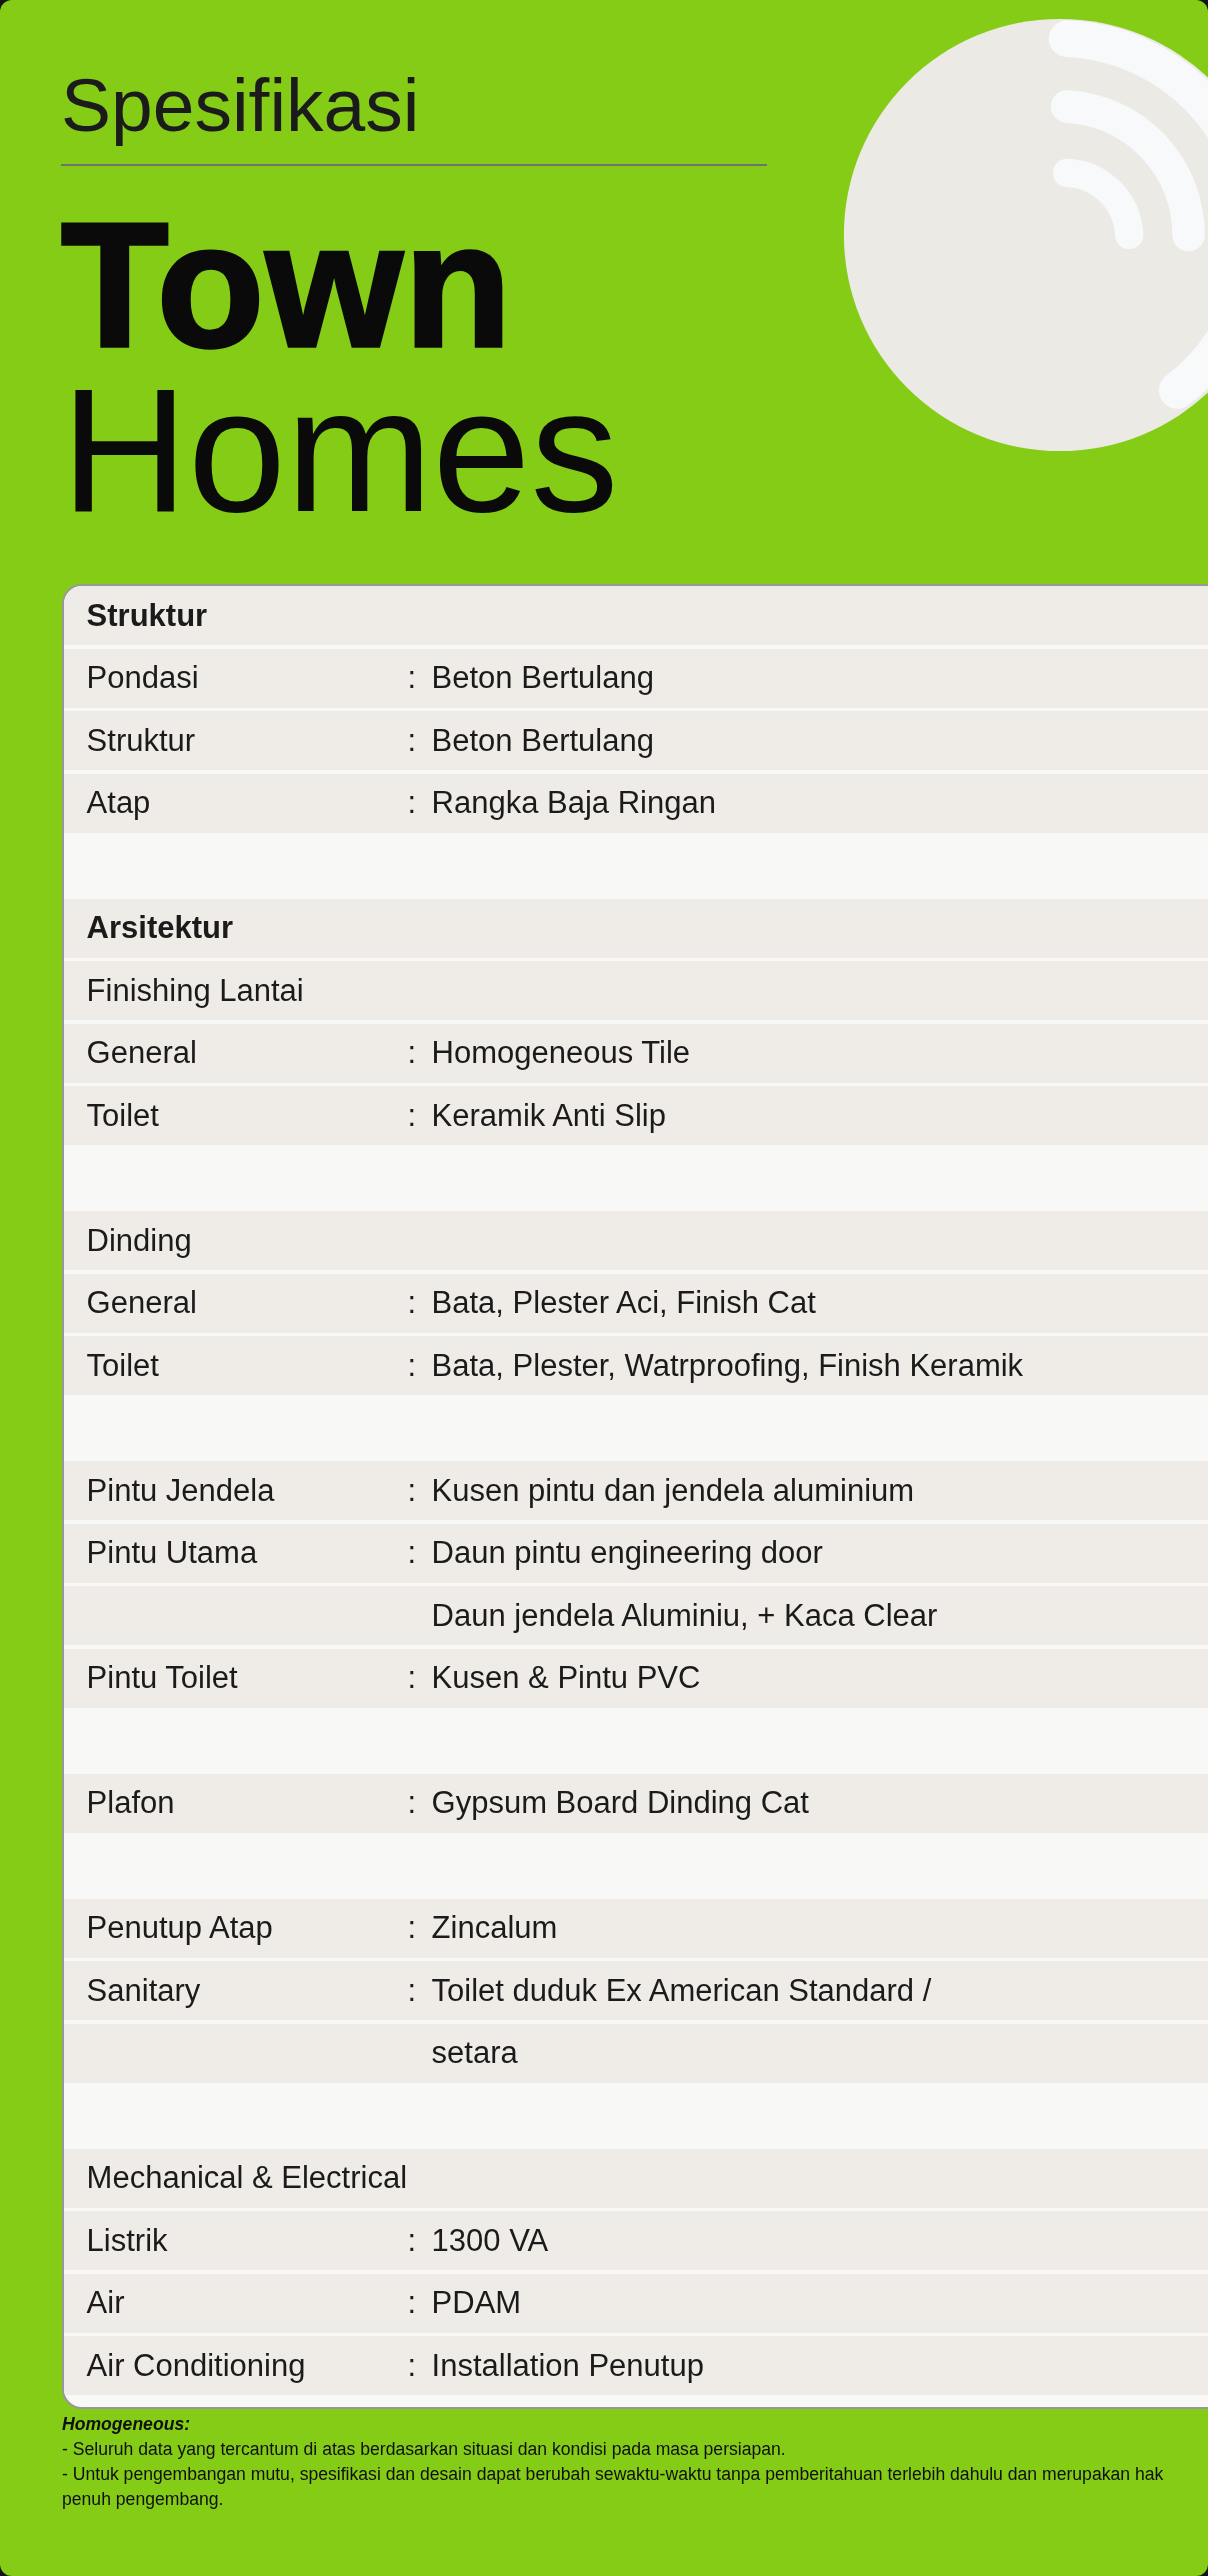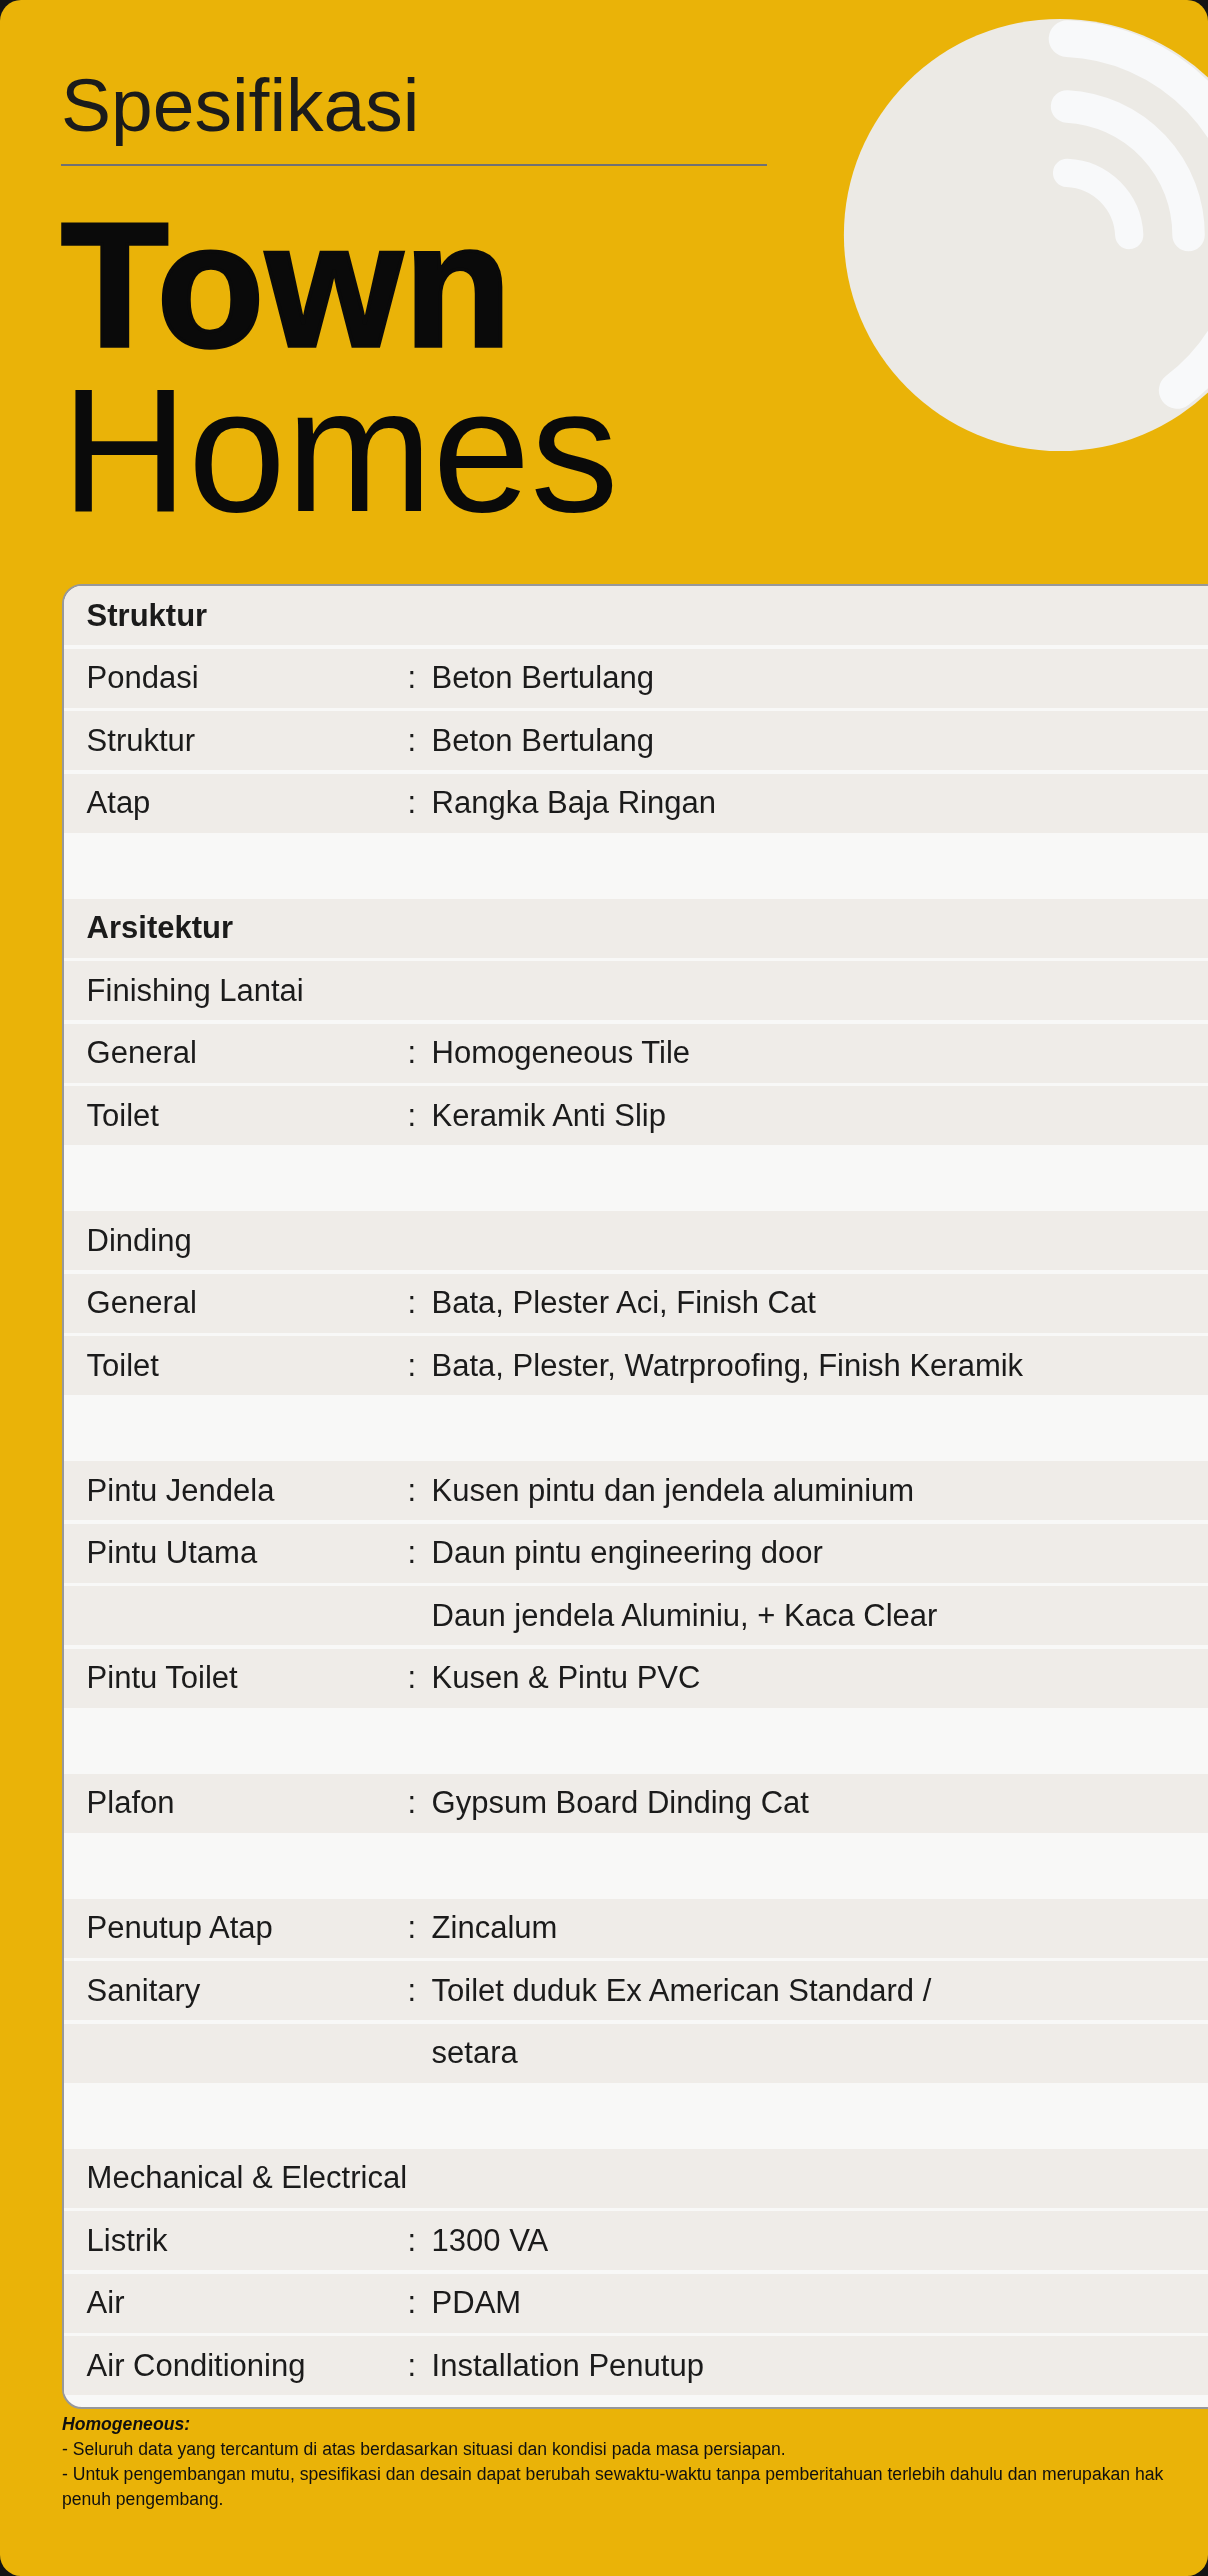--- a/index.html
+++ b/index.html
@@ -4,22 +4,22 @@
 <style>
   html, body { margin:0; padding:0; }
   body {
     width:1208px; height:2576px;
     background:#141414;
     font-family:"Liberation Sans","DejaVu Sans",sans-serif;
     position:relative;
   }
   .page {
     position:absolute; inset:0;
-    background:#eab308;
-    border-radius:21px;
+    background:#84cc16;
+    border-radius:12px;
     overflow:hidden;
   }
   
   .brand-logo {
     position:absolute; left:834px; top:8.5px;
     width:452px; height:452px;
   }
   
   .header { position:absolute; left:61px; top:62px; }
   .page-title {

